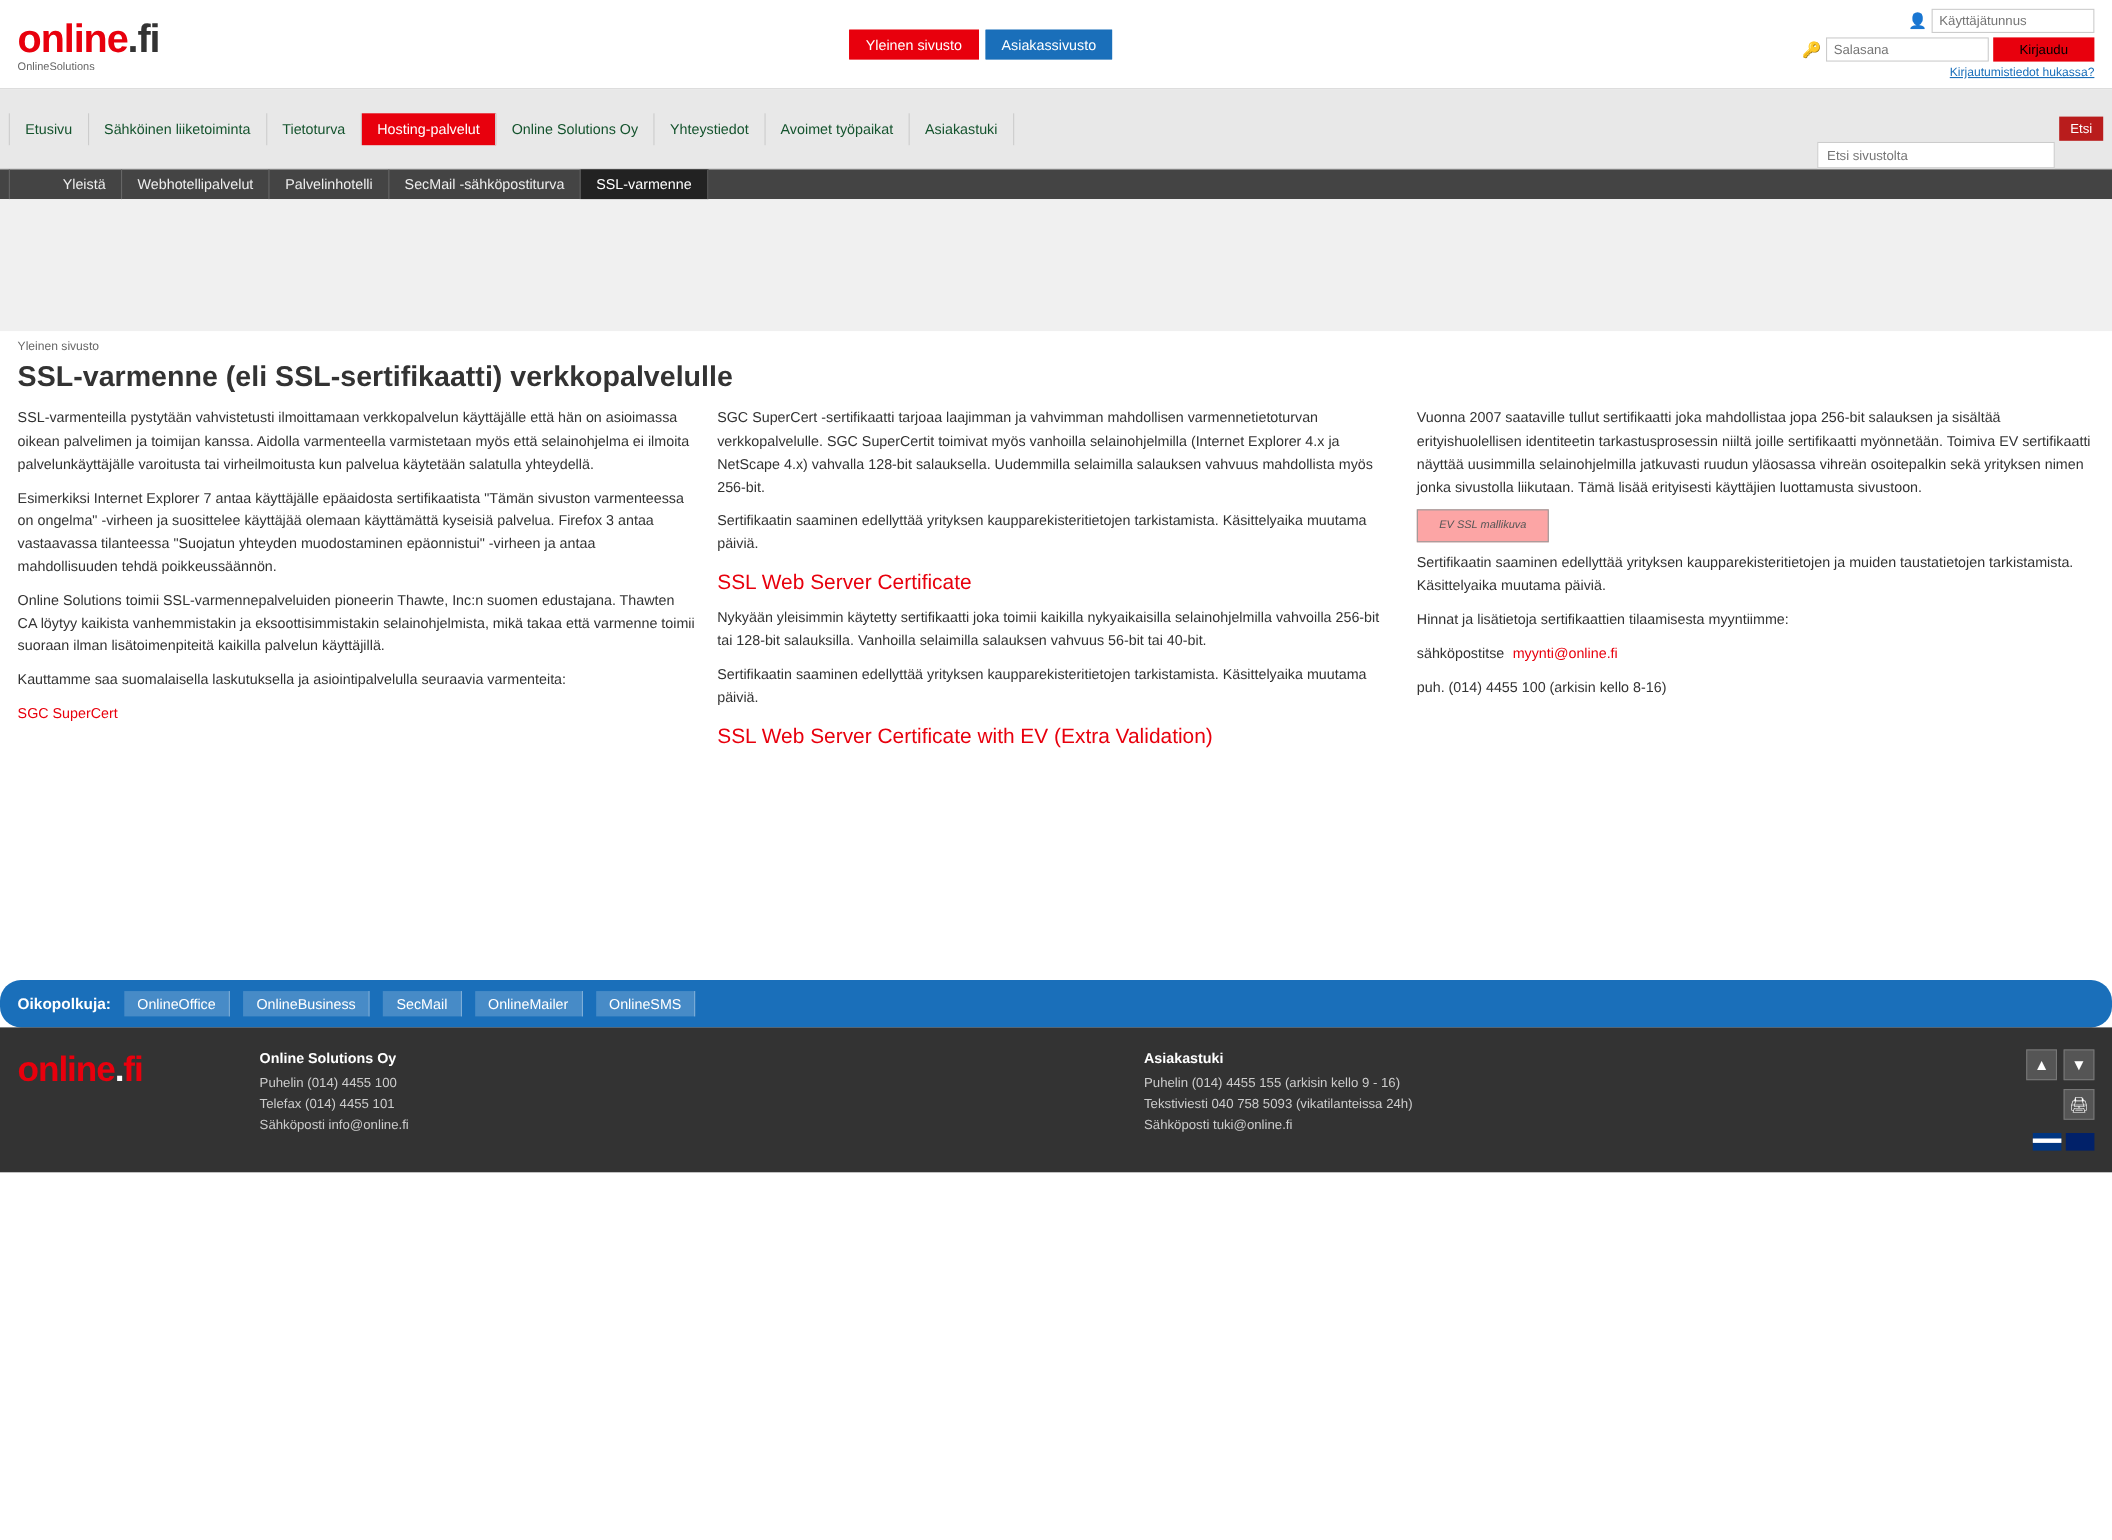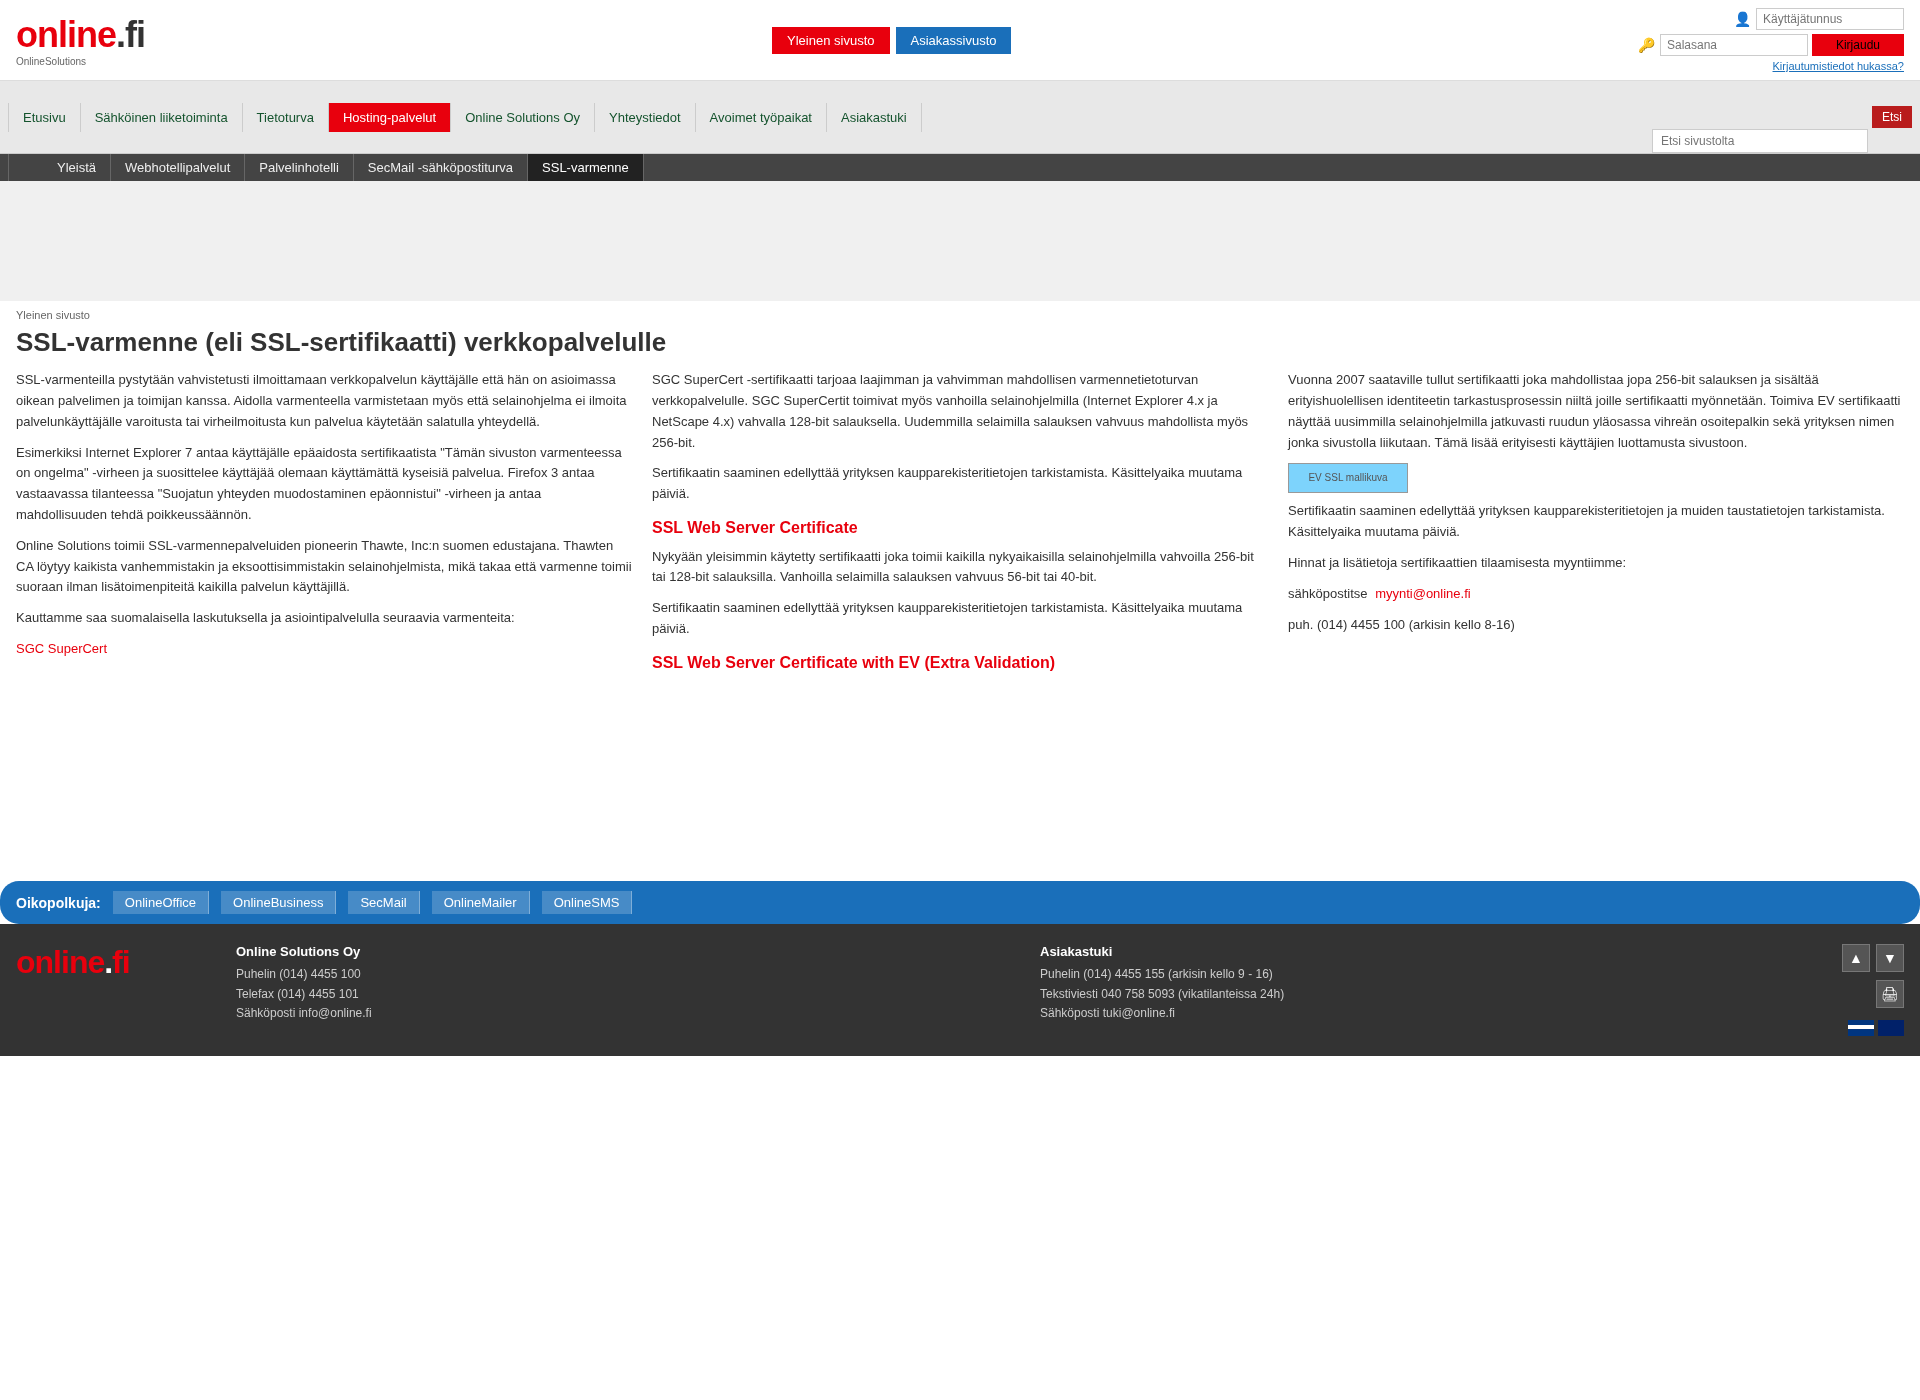--- a/index.html
+++ b/index.html
@@ -47,22 +47,22 @@
     
     .page-title { padding: 4px 16px 12px 16px; font-size: 26px; font-weight: bold; color: #333; line-height: 1.2; }
 
     
     .content-area { display: flex; gap: 0; padding: 0 16px 20px 16px; }
     .content-col { flex: 1; padding-right: 20px; font-size: 13px; line-height: 1.6; color: #333; }
     .content-col:last-child { padding-right: 0; }
 
     .content-col p { margin-bottom: 10px; }
     .content-link { color: #e8000d; text-decoration: none; cursor: pointer; }
-    .content-h3 { color: #e8000d; font-size: 16px; font-weight: bold; margin-bottom: 6px; margin-top: 8px; }
-    .ev-image { width: 120px; height: 30px; background: #7dd3fc; border: 1px solid #999; font-size: 10px; color: #555; display: flex; align-items: center; justify-content: center; margin-bottom: 8px; }
+    .content-h3 { color: #e8000d; font-size: 19px; font-weight: normal; margin-bottom: 6px; margin-top: 8px; }
+    .ev-image { width: 120px; height: 30px; background: #fca5a5; border: 1px solid #999; font-size: 10px; color: #555; display: flex; align-items: center; justify-content: center; margin-bottom: 8px; font-style: italic; }
 
     
     .spacer { height: 180px; }
 
     
     .footer-blue { background: #1a6fba; padding: 10px 16px; display: flex; align-items: center; gap: 12px; border-radius: 19px; }
     .footer-blue-label { color: #fff; font-weight: bold; font-size: 14px; }
     .footer-blue-link { background: rgba(255,255,255,0.2); color: #fff; padding: 4px 12px; font-size: 13px; cursor: pointer; border-right: 1px solid rgba(255,255,255,0.3); text-decoration: none; }
 
     

